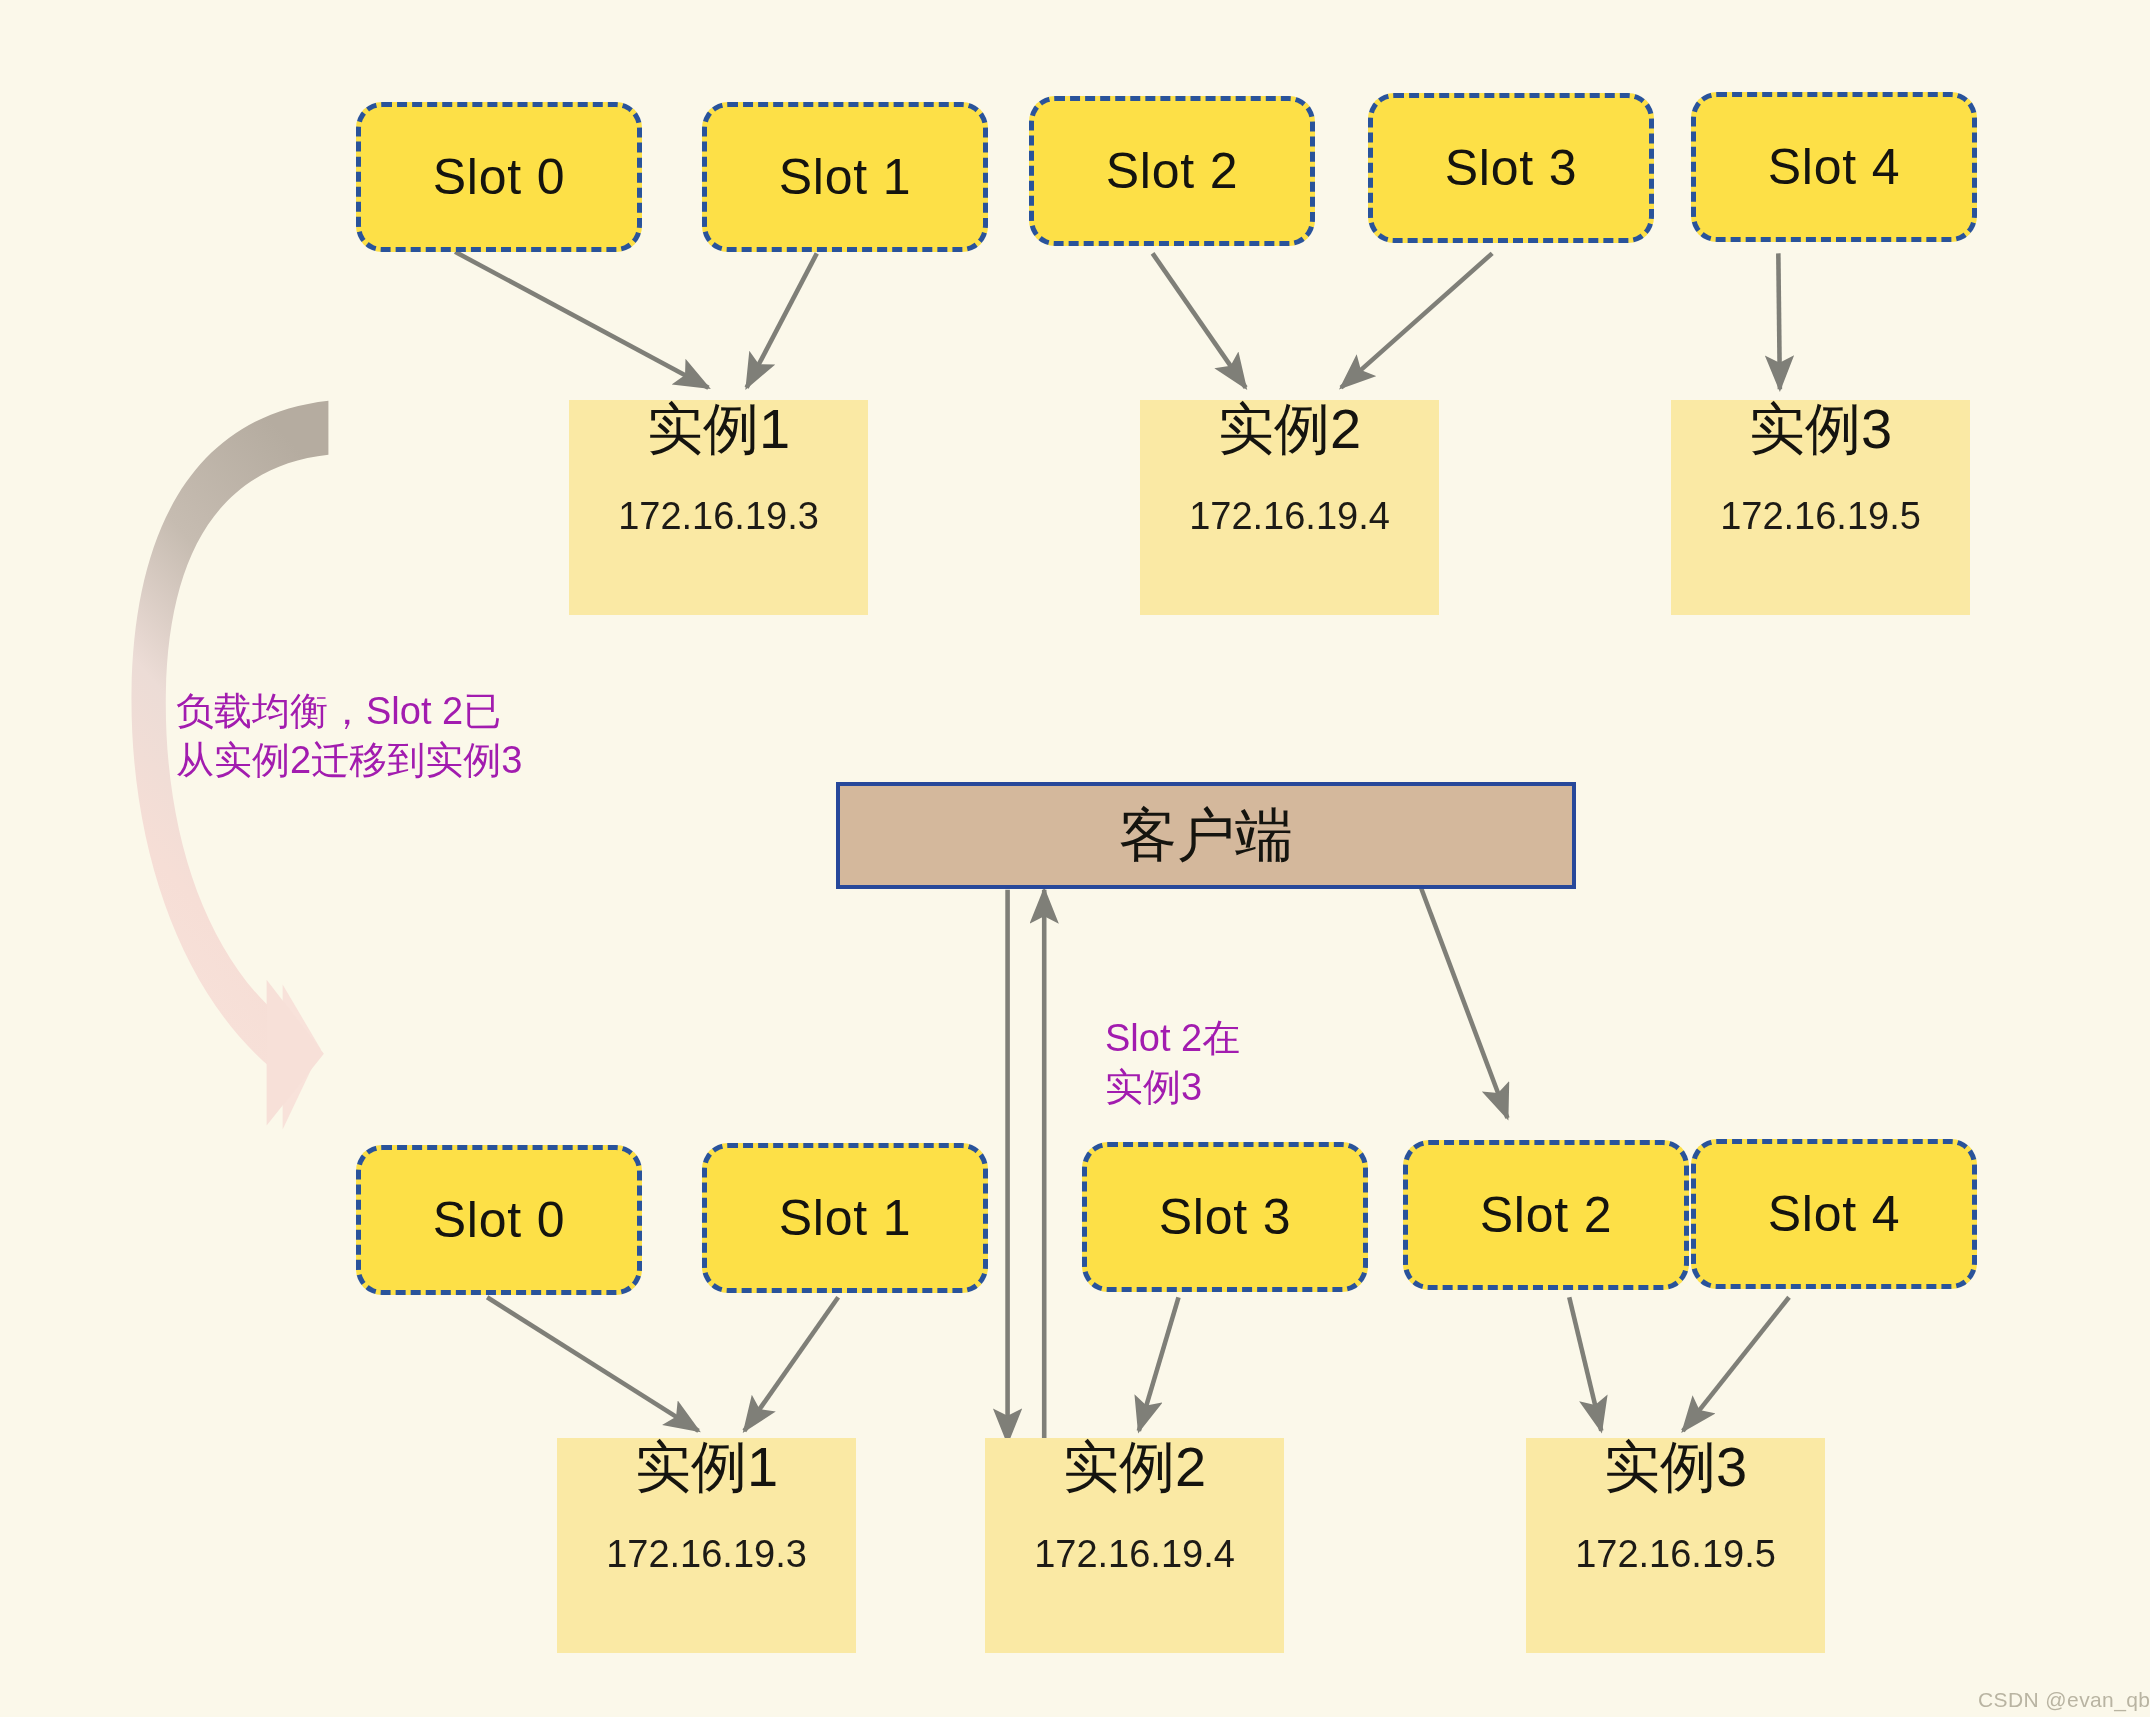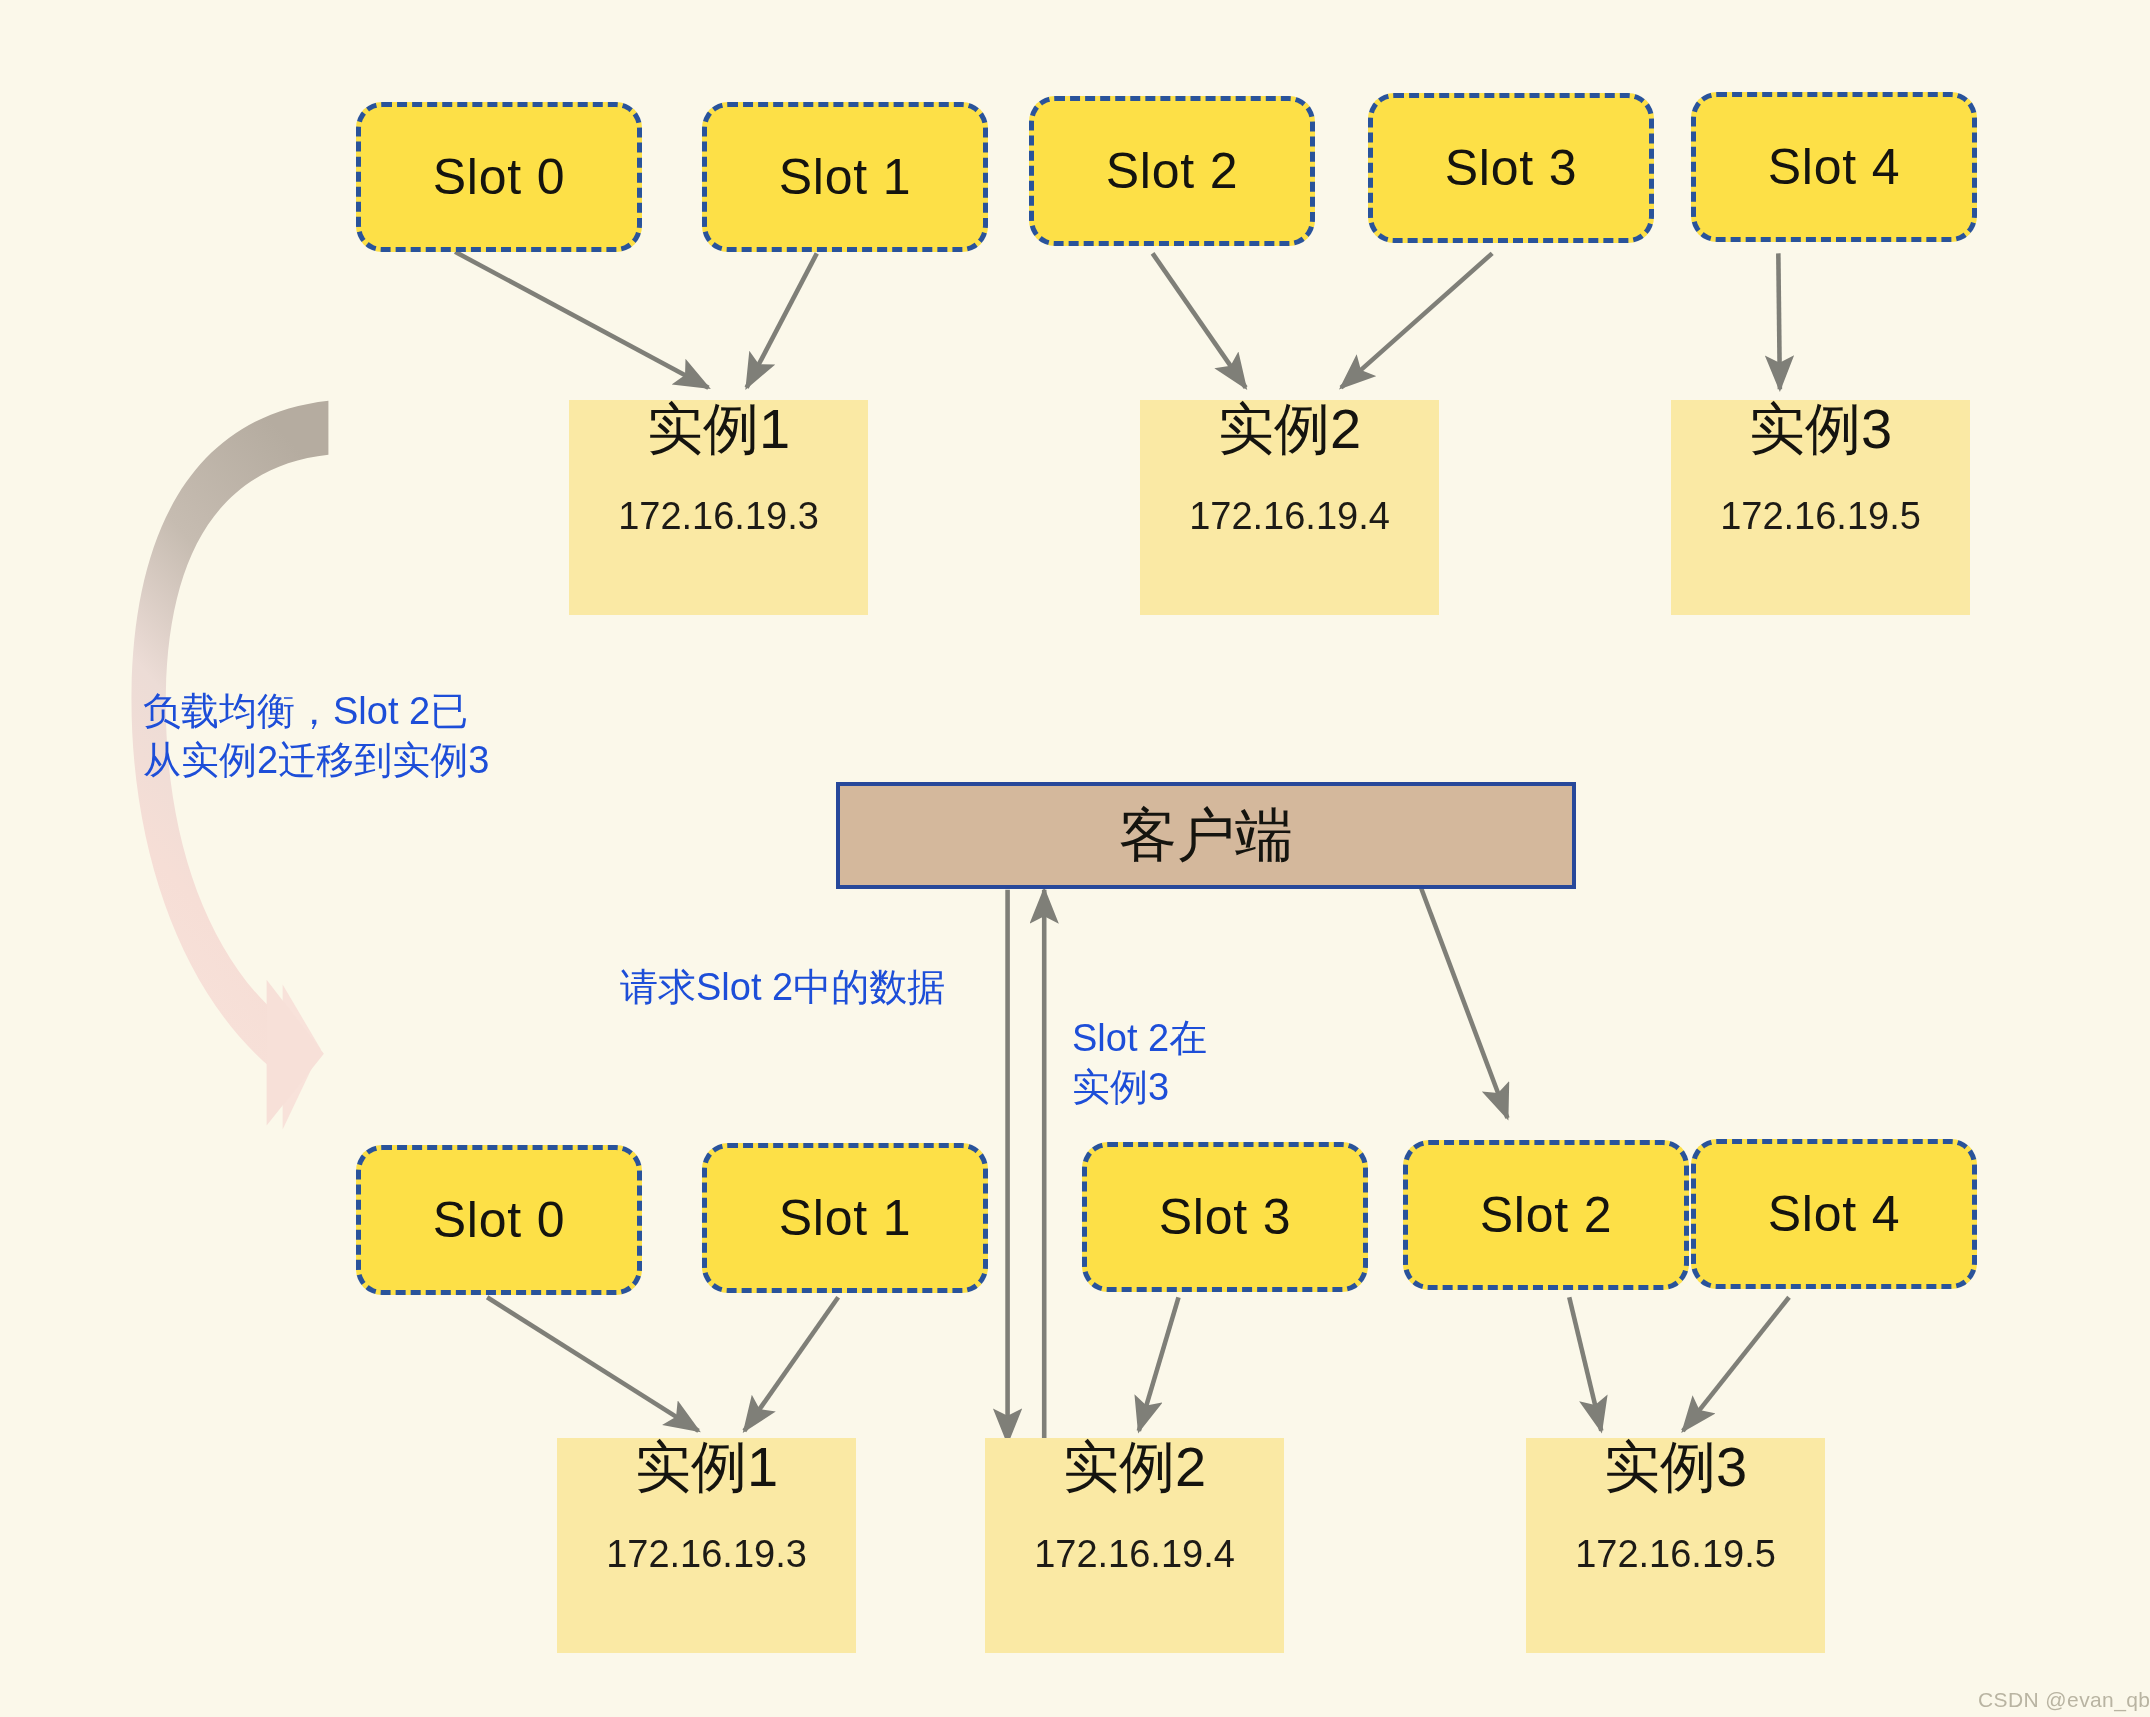--- a/index.html
+++ b/index.html
@@ -74,24 +74,25 @@
     justify-content: center;
     font-size: 58px;
     color: #15140f;
     z-index: 5;
   }
 
   
   .note {
     position: absolute;
     font-size: 38px;
-    color: #1d4ed8;
+    color: #a21caf;
     line-height: 1.28;
     white-space: pre-line;
     z-index: 6;
+    margin-left: 33px;
   }
   .watermark {
     position: absolute;
     font-size: 21px;
     color: #b9b4a2;
     letter-spacing: 0.4px;
     z-index: 6;
   }
 </style>
 </head>
@@ -180,21 +181,20 @@
     <span class="inst-ip">172.16.19.5</span>
   </div>
 
   <div class="note" style="left:143px; top:687px; width:488px;">负载均衡，Slot 2已
 从实例2迁移到实例3</div>
 
   <div class="client" style="left:836px; top:782px; width:740px; height:107px;">
     <span>客户端</span>
   </div>
 
-  <div class="note" style="left:620px; top:963px; width:382px;">请求Slot 2中的数据</div>
   <div class="note" style="left:1072px; top:1014px; width:252px;">Slot 2在
 实例3</div>
 
   <div class="slot" style="left:356px;  top:1145px; width:286px; height:150px;">
     <span>Slot 0</span>
   </div>
   <div class="slot" style="left:702px;  top:1143px; width:286px; height:150px;">
     <span>Slot 1</span>
   </div>
   <div class="slot" style="left:1082px; top:1142px; width:286px; height:150px;">

